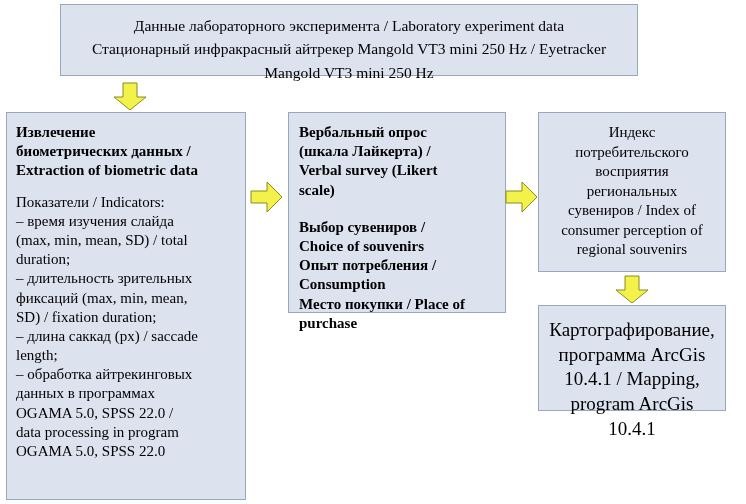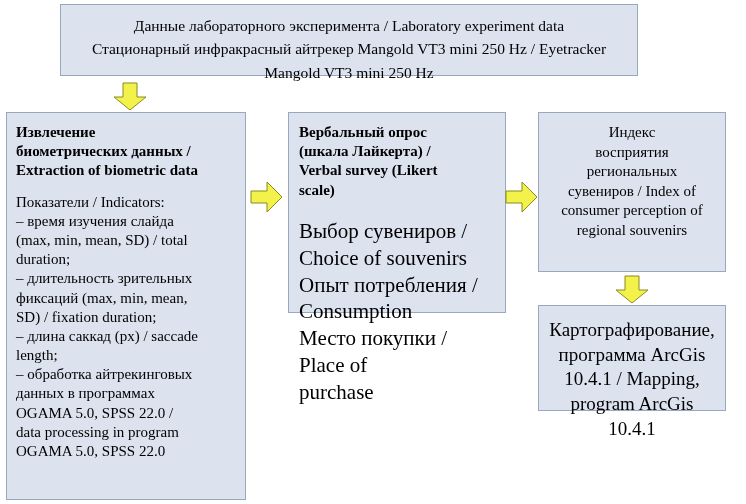--- a/index.html
+++ b/index.html
@@ -69,21 +69,22 @@
     top: 112px;
     width: 218px;
     height: 201px;
     padding: 10px 10px 16px 10px;
   }
   #box-survey .title {
     font-size: 15px;
     margin-bottom: 18px;
   }
   #box-survey .body-text {
-    font-size: 21px;
+    font-size: 15px;
+    font-weight: bold;
   }
   #box-survey .body-text p {
     margin: 0;
   }
   
   #box-index {
     left: 538px;
     top: 112px;
     width: 188px;
     height: 160px;
@@ -181,20 +182,21 @@
 
   <div class="arrow" id="arrow-right-2">
     <svg width="34" height="34" viewBox="0 0 34 34" xmlns="http://www.w3.org/2000/svg">
       <polygon points="1,11 17,11 17,2 32,17 17,32 17,23 1,23" fill="#f2f24b" stroke="#8a8a20" stroke-width="1"></polygon>
     </svg>
   </div>
 
   <div class="box" id="box-index">
     <div class="body-text">
       <div>Индекс</div>
+      <div>потребительского</div>
       <div>восприятия</div>
       <div>региональных</div>
       <div>сувениров / Index of</div>
       <div>consumer perception of</div>
       <div>regional souvenirs</div>
     </div>
   </div>
 
   <div class="arrow" id="arrow-down-2">
     <svg width="36" height="30" viewBox="0 0 36 30" xmlns="http://www.w3.org/2000/svg">

